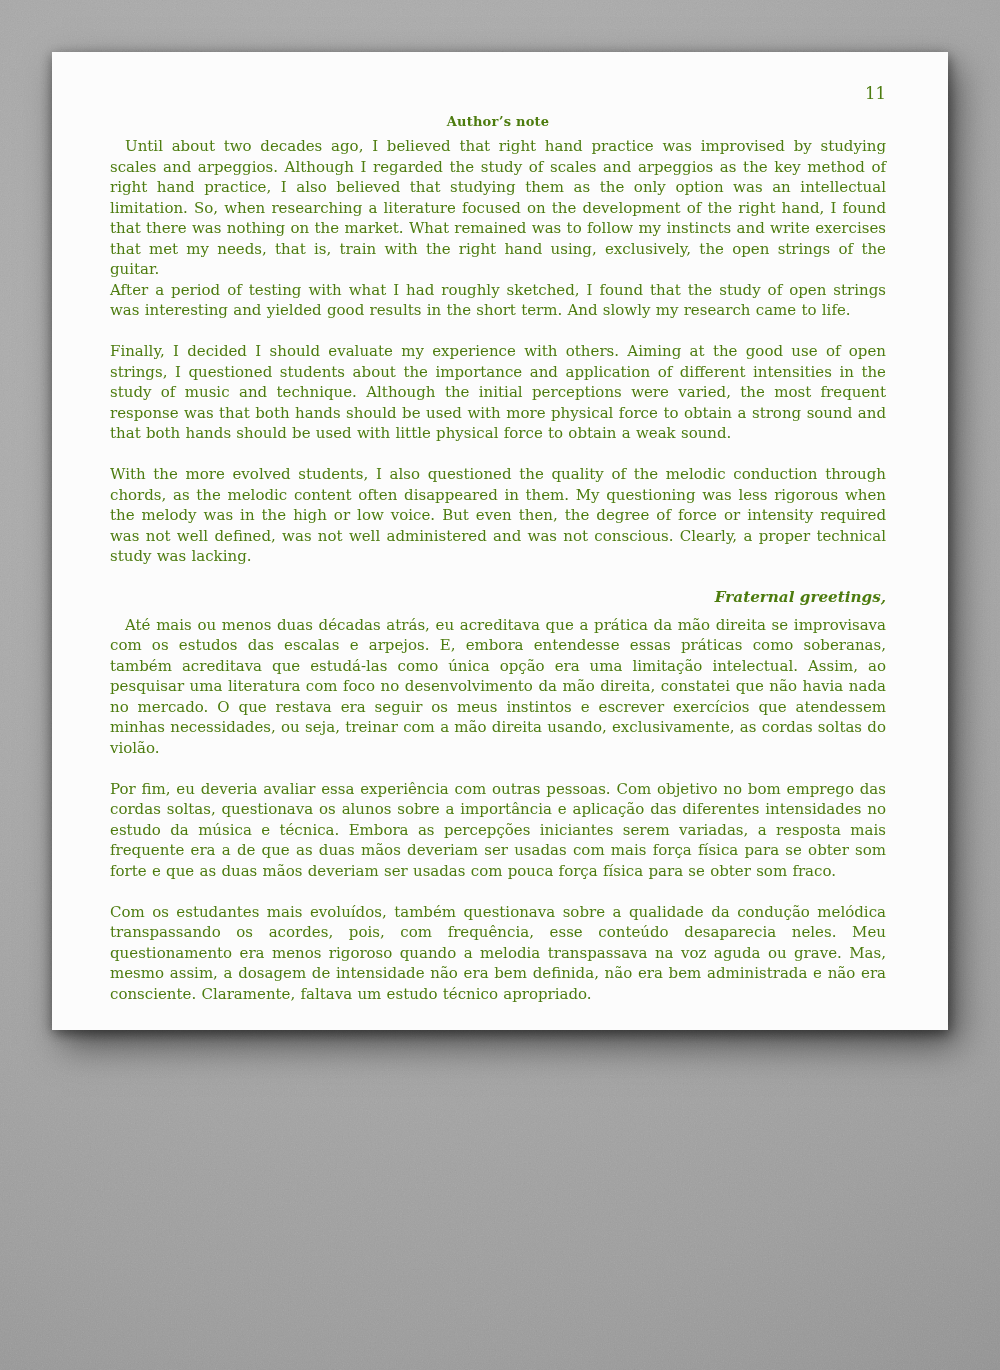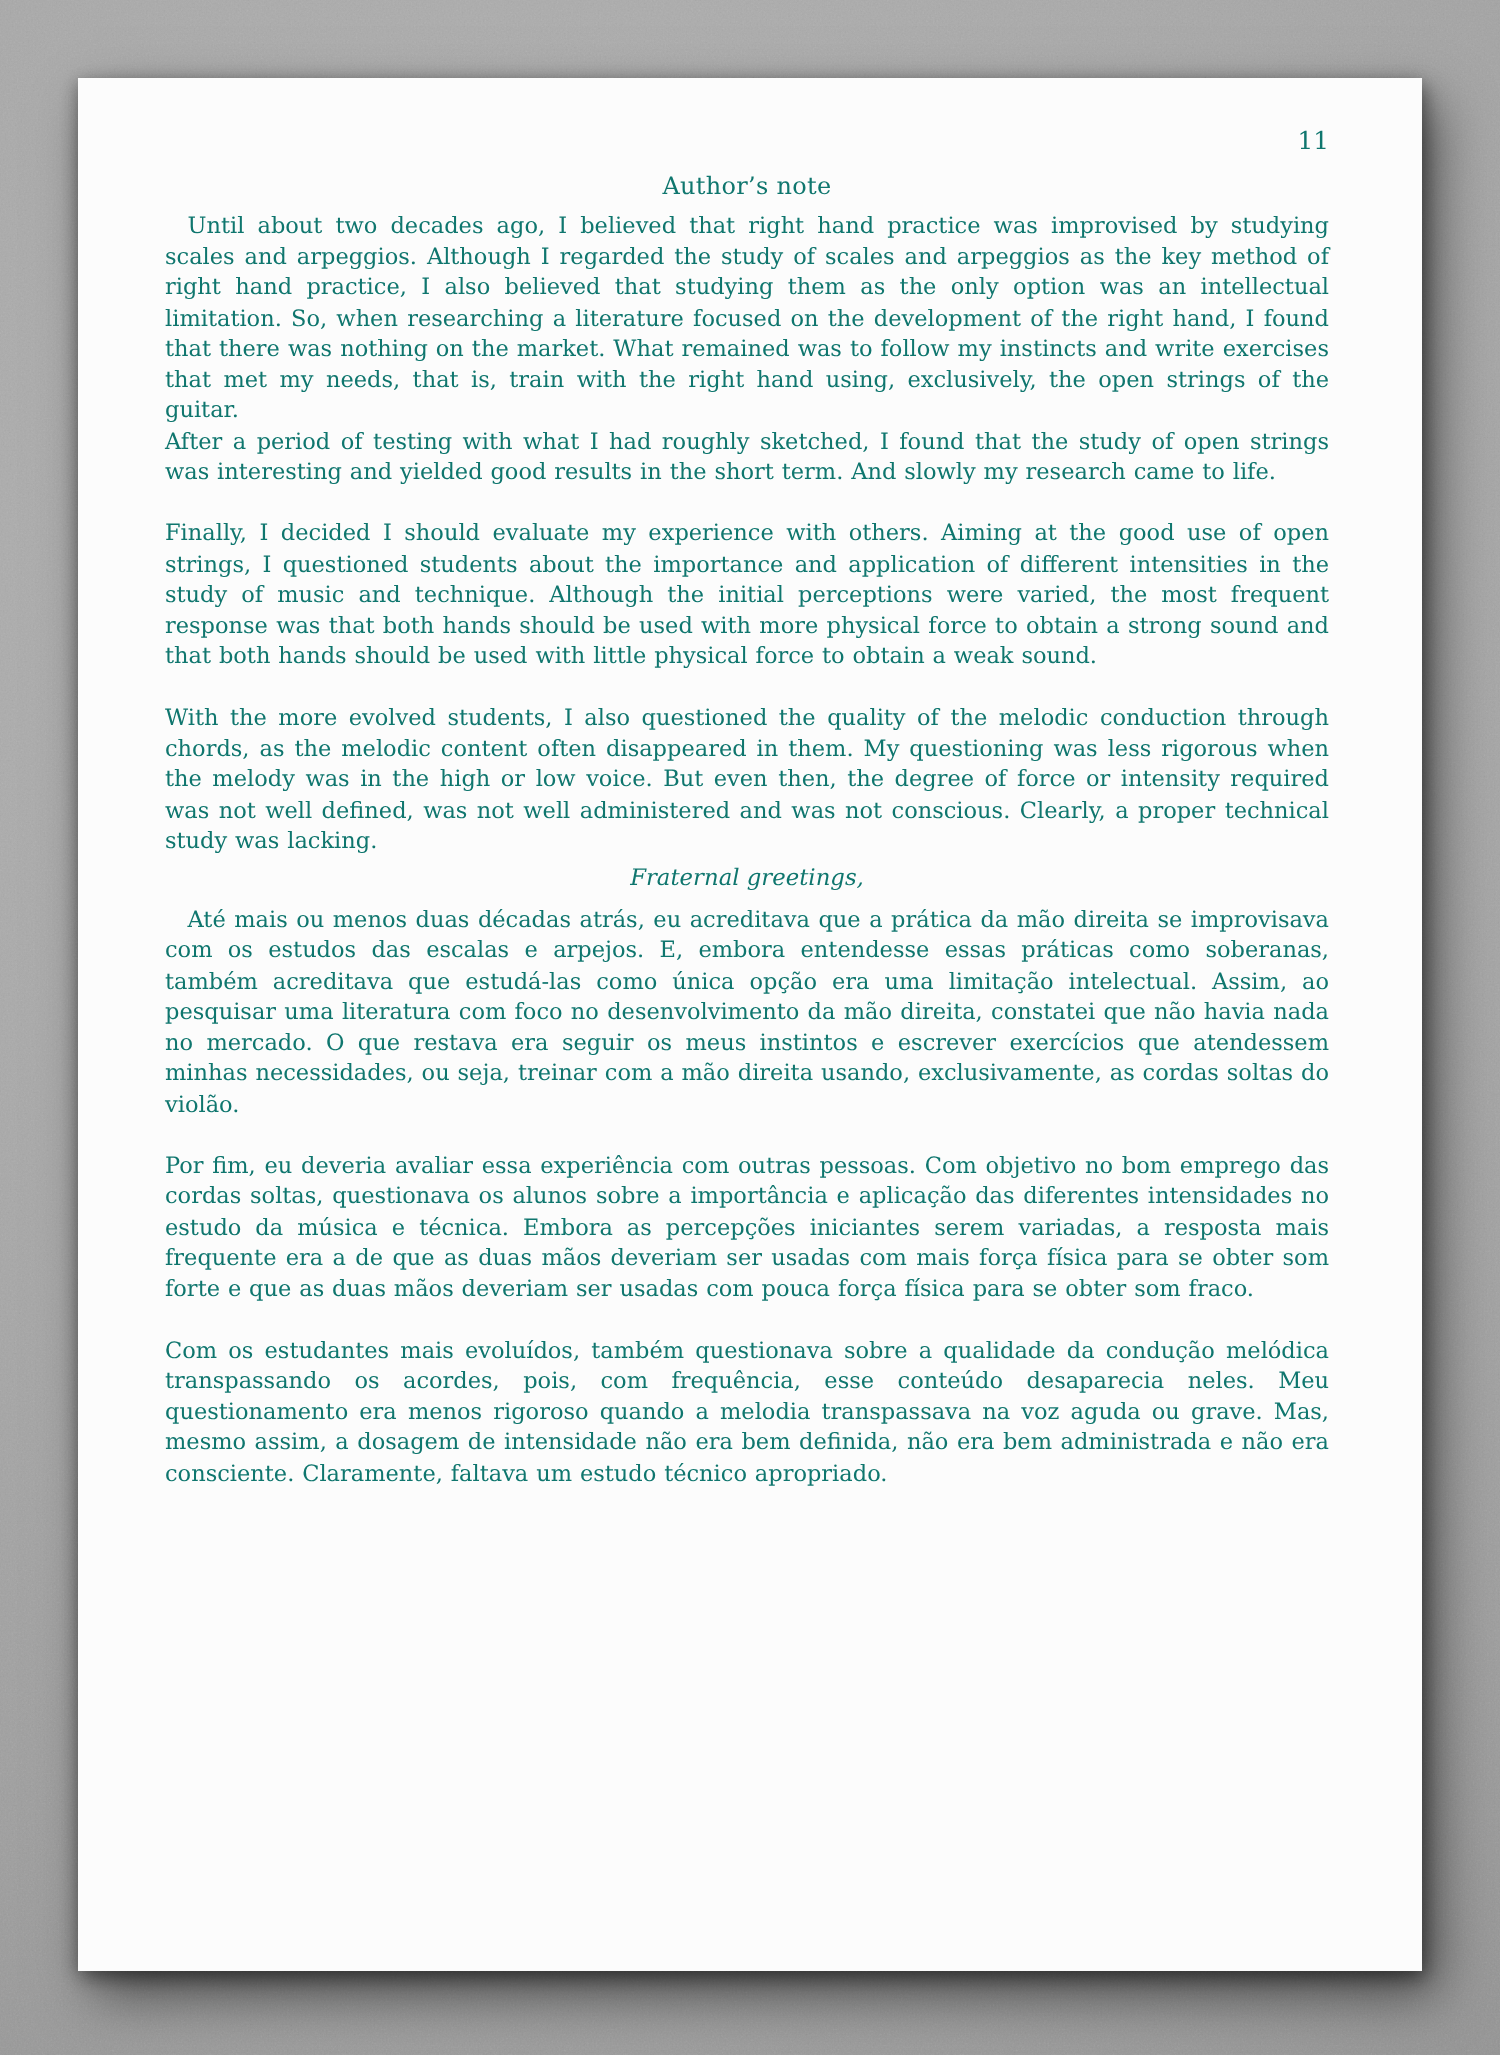--- a/index.html
+++ b/index.html
@@ -14,61 +14,62 @@
     background: radial-gradient(circle at 38% 28%, #b4b4b4 0%, #a9a9a9 45%, #9e9e9e 80%, #949494 100%);
   }
   .noise {
     position: absolute; inset: 0;
     width: 100%; height: 100%;
     display: block;
   }
   .page {
     position: absolute;
     left: 52px; top: 52px;
-    width: 896px; height: 1262px;
+    width: 896px; height: 978px;
     box-sizing: border-box;
     background: #fcfcfc;
     box-shadow: 10px 16px 34px rgba(0,0,0,0.50),
                 3px 5px 12px rgba(0,0,0,0.35),
                 -2px 2px 10px rgba(0,0,0,0.18);
     padding: 28px 62px 30px 58px;
-    color: #0f766e;
+    color: #4d7c0f;
   }
   .pagenum {
     text-align: right;
     font-size: 16.5px;
     line-height: 20px;
     margin: 4px 0 0 0;
   }
   .heading {
     text-align: center;
-    font-size: 16px;
-    font-weight: normal;
+    font-size: 13px;
+    font-weight: bold;
     letter-spacing: 0.2px;
     margin: 10px 0 0 0;
   }
   .heading-pt {
     margin-top: 22px;
   }
   .para {
     font-size: 15px;
     line-height: 20.5px;
     text-align: justify;
     margin: 0;
     word-spacing: 0.5px;
   }
   .first { margin-top: 7px; }
   .indent { text-indent: 15px; }
   .gap { margin-top: 20.5px; }
   .signature {
-    text-align: center;
+    text-align: right;
     font-style: italic;
     font-size: 15.2px;
     line-height: 21px;
-    margin-top: 4px;
+    margin-top: 20px;
+    font-weight: bold;
   }
 </style>
 </head>
 <body>
 
 <div class="scene">
   <svg class="noise" xmlns="http://www.w3.org/2000/svg" width="1000" height="1370">
     <filter id="grain">
       <feTurbulence type="fractalNoise" baseFrequency="0.85" numOctaves="3" seed="7"></feTurbulence>
       <feColorMatrix type="saturate" values="0"></feColorMatrix>

